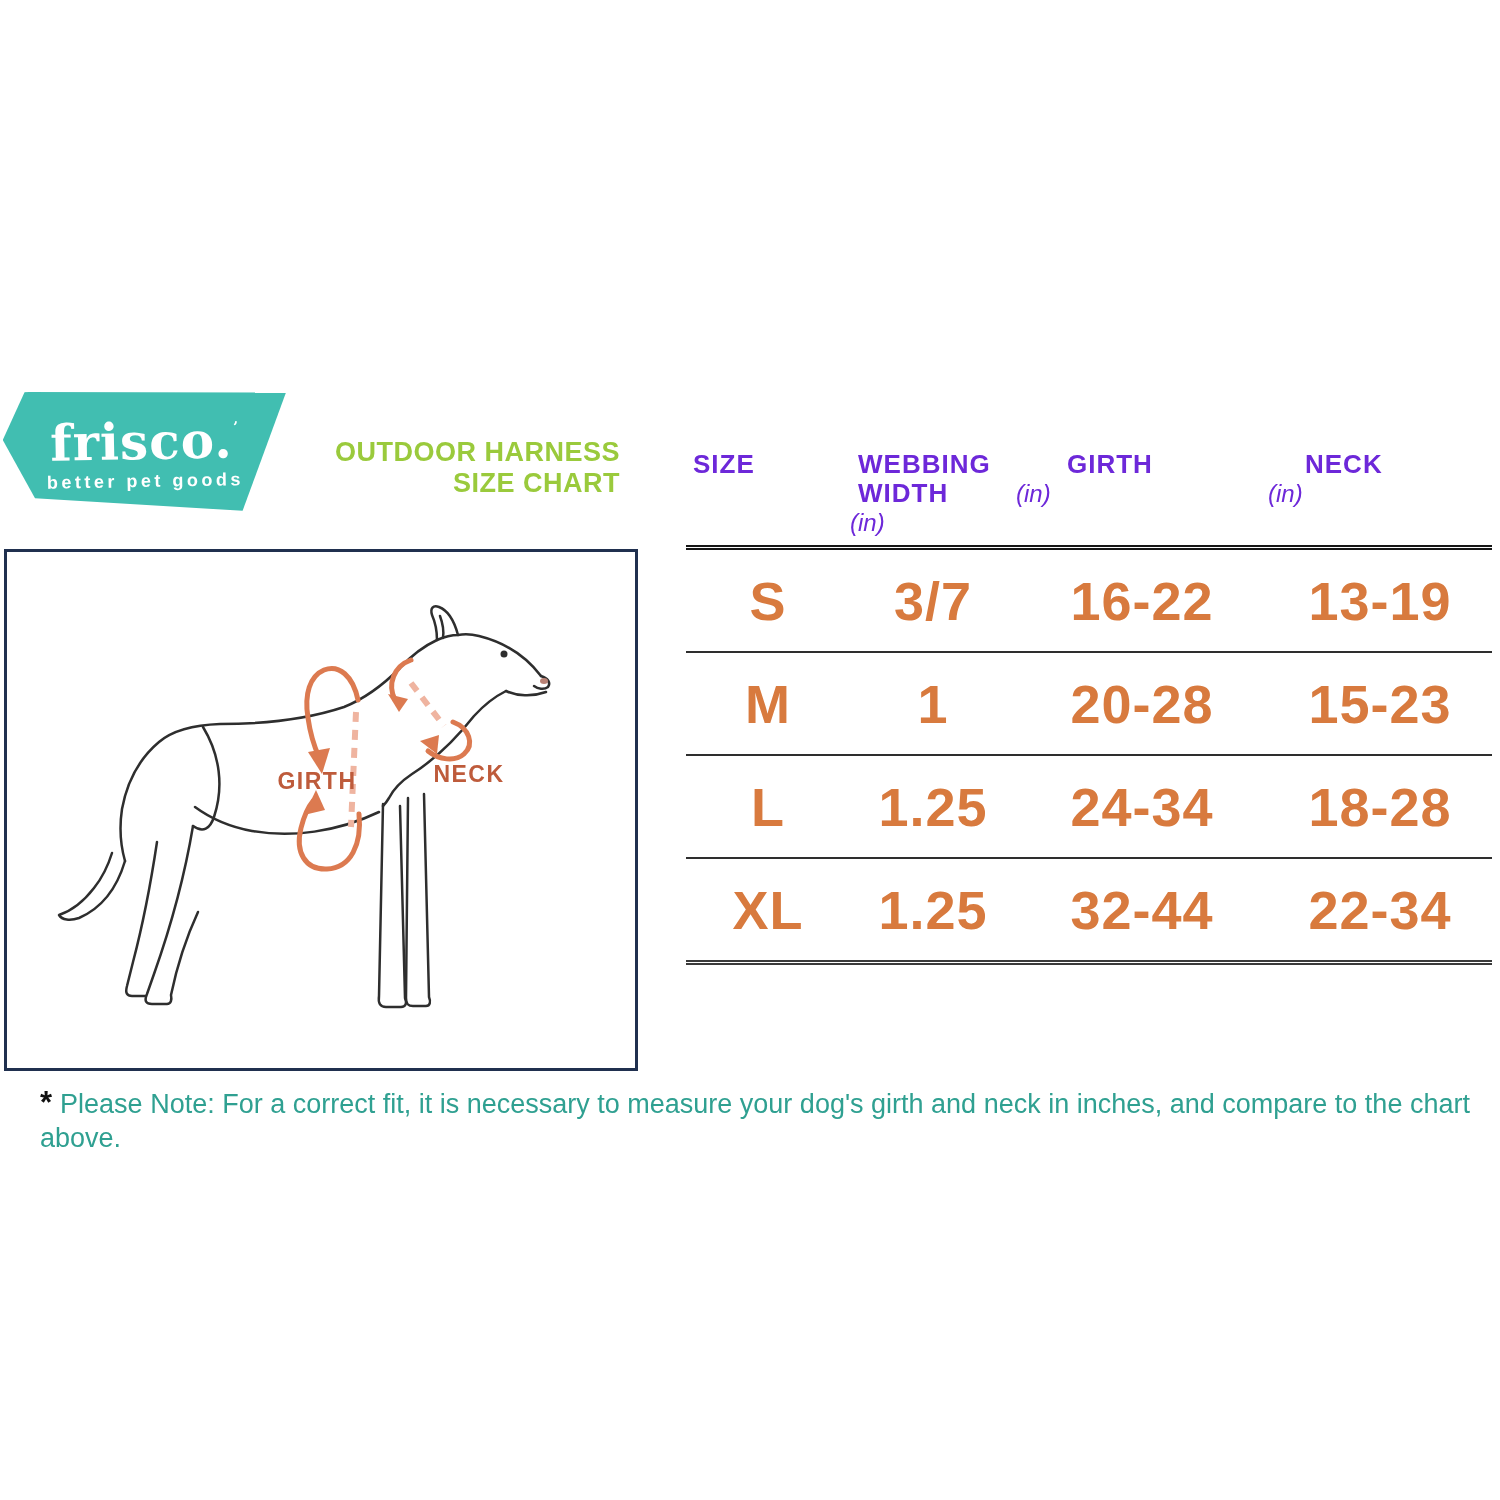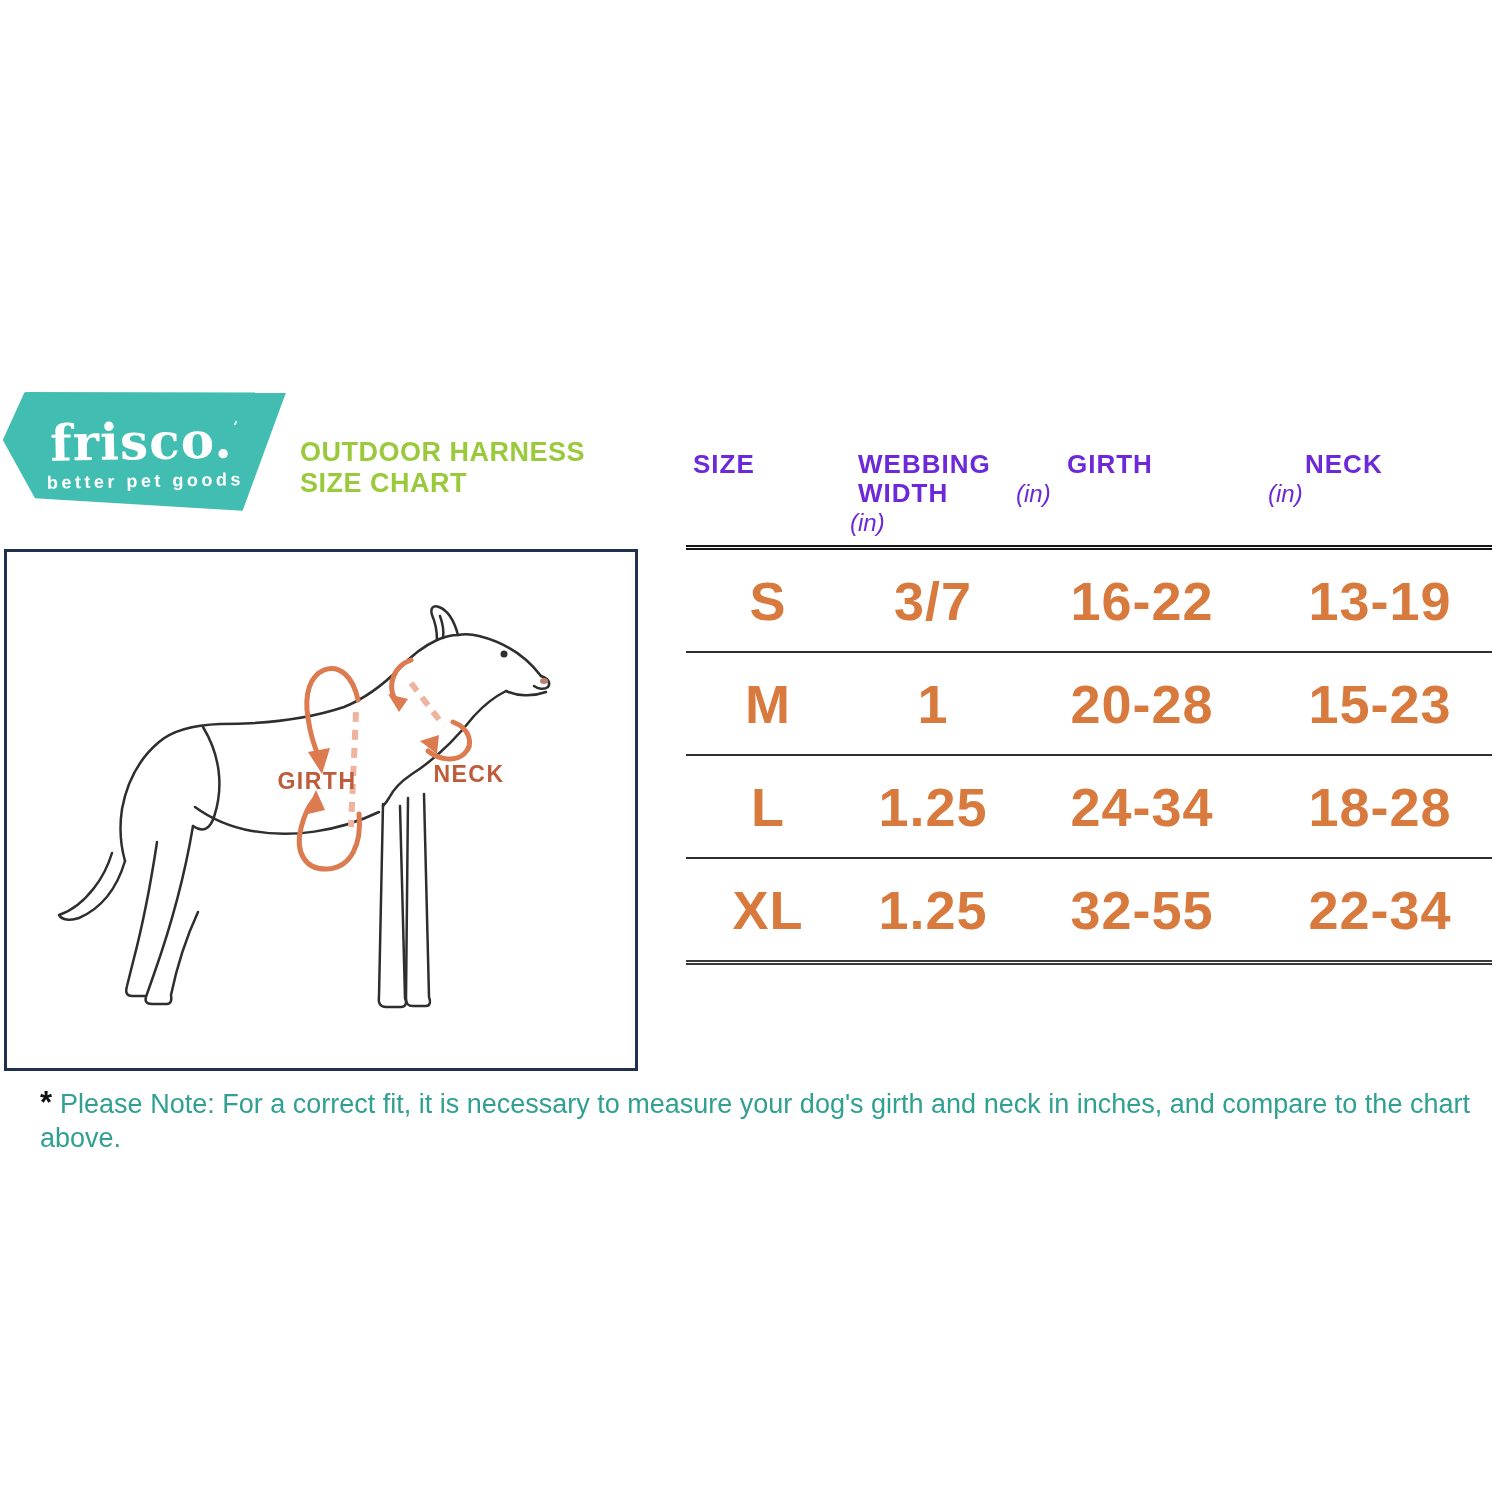--- a/index.html
+++ b/index.html
@@ -10,21 +10,21 @@
   .logo{position:absolute;left:3px;top:390px;width:284px;height:125px;background:#41beb1;
         clip-path:polygon(8% 0%,100% 4%,84% 98%,11% 85%,0% 38%);
         display:flex;flex-direction:column;align-items:center;justify-content:center;
         padding-top:4px;box-sizing:border-box;transform:rotate(-1deg);}
   .brand{font-family:"DejaVu Serif",serif;font-weight:bold;font-size:50px;line-height:1;
          color:#ffffff;letter-spacing:1px;}
   .brand sup{font-size:14px;font-weight:bold;vertical-align:26px;margin-left:1px;}
   .tagline{font-size:18px;color:#ffffff;letter-spacing:3.5px;margin-top:4px;font-weight:bold;}
 
   
-  .title{position:absolute;left:300px;top:437px;width:320px;text-align:left;
+  .title{position:absolute;left:300px;top:437px;width:320px;text-align:right;
          font-weight:bold;font-size:27px;line-height:31px;color:#9aca3c;letter-spacing:0.5px;}
 
   
   .dogbox{position:absolute;left:4px;top:549px;width:634px;height:522px;background:#ffffff;
           border:3px solid #20304f;box-sizing:border-box;}
   .dogbox svg{display:block;width:100%;height:100%;}
   .diagram-label{font-family:"Liberation Sans",sans-serif;font-weight:bold;font-size:23px;
                  letter-spacing:1.5px;fill:#be5b3b;}
 
   
@@ -143,21 +143,21 @@
     </div>
     <div class="trow">
       <div class="tcell">L</div>
       <div class="tcell">1.25</div>
       <div class="tcell">24-34</div>
       <div class="tcell">18-28</div>
     </div>
     <div class="trow last">
       <div class="tcell">XL</div>
       <div class="tcell">1.25</div>
-      <div class="tcell">32-55</div>
+      <div class="tcell">32-44</div>
       <div class="tcell">22-34</div>
     </div>
     <div class="sep-double"></div>
   </div>
 
   <div class="note">
     <span class="ast">*</span><span>Please Note: For a correct fit, it is necessary to measure your dog's girth and neck in inches, and compare to the chart above.</span>
   </div>
 
 </div>

